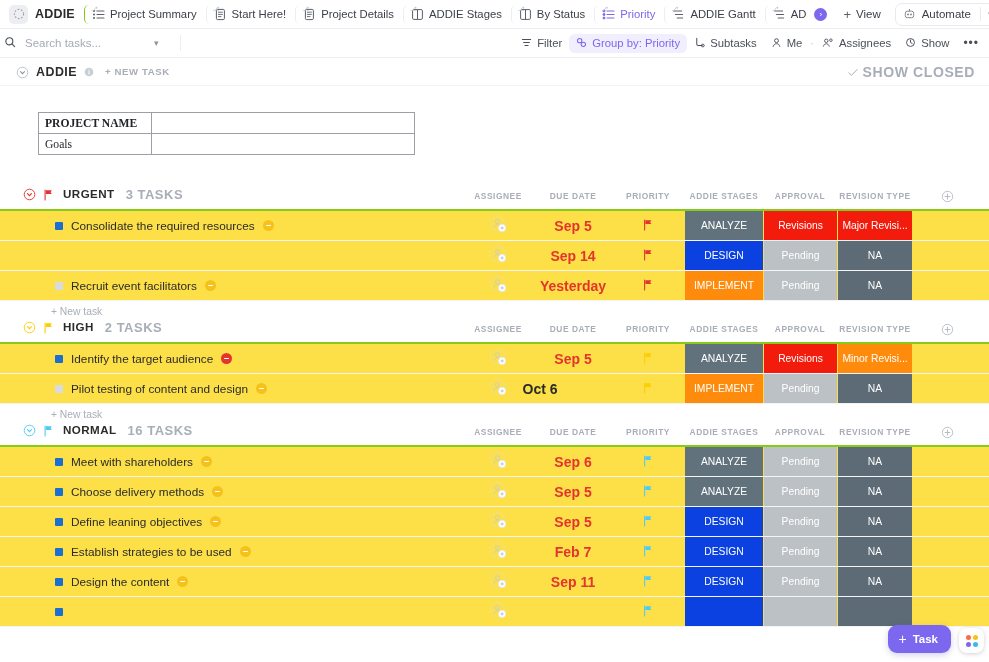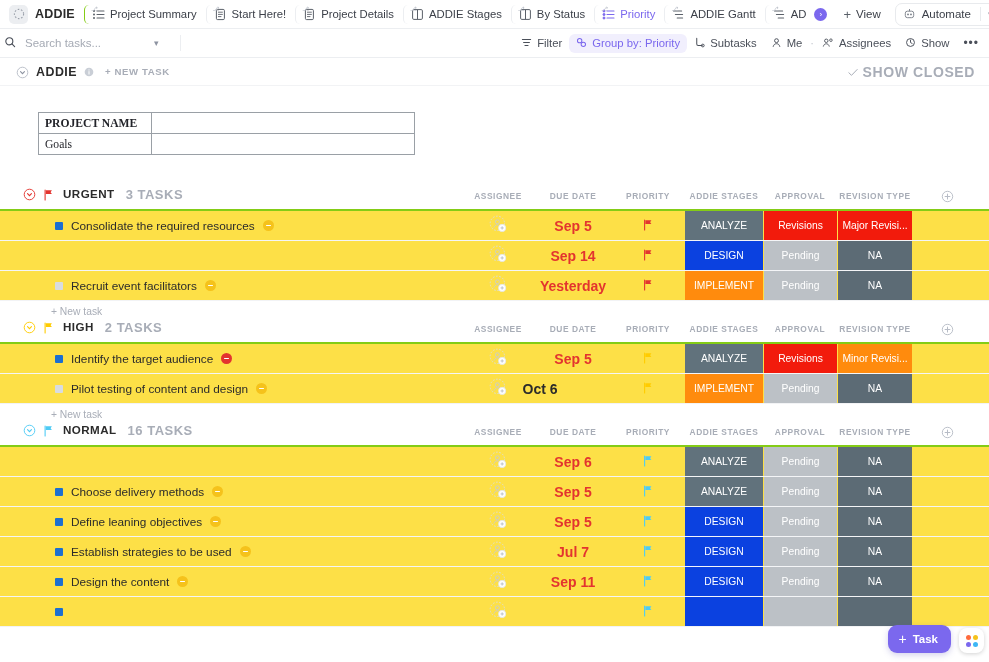--- a/index.html
+++ b/index.html
@@ -622,20 +622,27 @@
             <div class="ch" style="left: 800px;">APPROVAL</div>
             <div class="ch" style="left: 875px;">REVISION TYPE</div>
             <div class="ch-plus"><svg width="13" height="13" viewBox="0 0 14 14">
                 <circle cx="7" cy="7" r="5.6" fill="none" stroke="#b7bcc6" stroke-width="1"></circle>
                 <path d="M7 4.4v5.2M4.4 7h5.2" stroke="#b7bcc6" stroke-width="1.1" stroke-linecap="round"></path>
               </svg></div>
           </div>
         </div>
         <div class="rows">
           <div class="row">
+            <div class="rowname">
+              <span class="sq" style="background: rgb(27, 111, 209);"></span>
+              <span class="tname">Meet with shareholders</span>
+              <span class="statusdot" style="background: rgb(245, 194, 27);">
+                <span class="bar"></span>
+              </span>
+            </div>
             <div class="cell-assignee" style="left: 498px;"><span><svg width="18" height="18" viewBox="0 0 20 20">
                   <circle cx="9.3" cy="9.3" r="8" fill="none" stroke="#d9dde2" stroke-width="1" stroke-dasharray="1.8 1.8"></circle>
                   <circle cx="9.3" cy="7.5" r="2.2" fill="none" stroke="#c6cbd2" stroke-width="1"></circle>
                   <path d="M5.7 13.6c.5-1.8 1.9-2.7 3.6-2.7s3.1.9 3.6 2.7" fill="none" stroke="#c6cbd2" stroke-width="1" stroke-linecap="round"></path>
                   <circle cx="14.6" cy="14.4" r="4" fill="#fff" stroke="#e1e5ea" stroke-width=".9"></circle>
                   <path d="M14.6 12.6v3.6M12.8 14.4h3.6" stroke="#b6bcc4" stroke-width="1"></path>
                 </svg></span></div>
             <div class="cell-date" style="left: 573px; color: rgb(227, 52, 47);">Sep 6</div>
             <div class="cell-prio" style="left: 648px;"><svg width="11" height="12" viewBox="0 0 12 13">
                 <path d="M2.3 1v11" stroke="#4ecbf5" stroke-width="1.2" stroke-linecap="round"></path>
@@ -701,21 +708,21 @@
                 <span class="bar"></span>
               </span>
             </div>
             <div class="cell-assignee" style="left: 498px;"><span><svg width="18" height="18" viewBox="0 0 20 20">
                   <circle cx="9.3" cy="9.3" r="8" fill="none" stroke="#d9dde2" stroke-width="1" stroke-dasharray="1.8 1.8"></circle>
                   <circle cx="9.3" cy="7.5" r="2.2" fill="none" stroke="#c6cbd2" stroke-width="1"></circle>
                   <path d="M5.7 13.6c.5-1.8 1.9-2.7 3.6-2.7s3.1.9 3.6 2.7" fill="none" stroke="#c6cbd2" stroke-width="1" stroke-linecap="round"></path>
                   <circle cx="14.6" cy="14.4" r="4" fill="#fff" stroke="#e1e5ea" stroke-width=".9"></circle>
                   <path d="M14.6 12.6v3.6M12.8 14.4h3.6" stroke="#b6bcc4" stroke-width="1"></path>
                 </svg></span></div>
-            <div class="cell-date" style="left: 573px; color: rgb(227, 52, 47);">Jul 7</div>
+            <div class="cell-date" style="left: 573px; color: rgb(227, 52, 47);">Feb 7</div>
             <div class="cell-prio" style="left: 648px;"><svg width="11" height="12" viewBox="0 0 12 13">
                 <path d="M2.3 1v11" stroke="#4ecbf5" stroke-width="1.2" stroke-linecap="round"></path>
                 <path d="M3.1 1.4h6.6l-1.4 2 1.4 2H3.1z" fill="#4ecbf5"></path>
               </svg></div>
             <div class="chip stage" style="background: rgb(11, 65, 224);">DESIGN</div>
             <div class="chip approval" style="background: rgb(188, 193, 198);">Pending</div>
             <div class="chip revision" style="background: rgb(92, 107, 117);">NA</div>
           </div>
           <div class="row">
             <div class="rowname">

